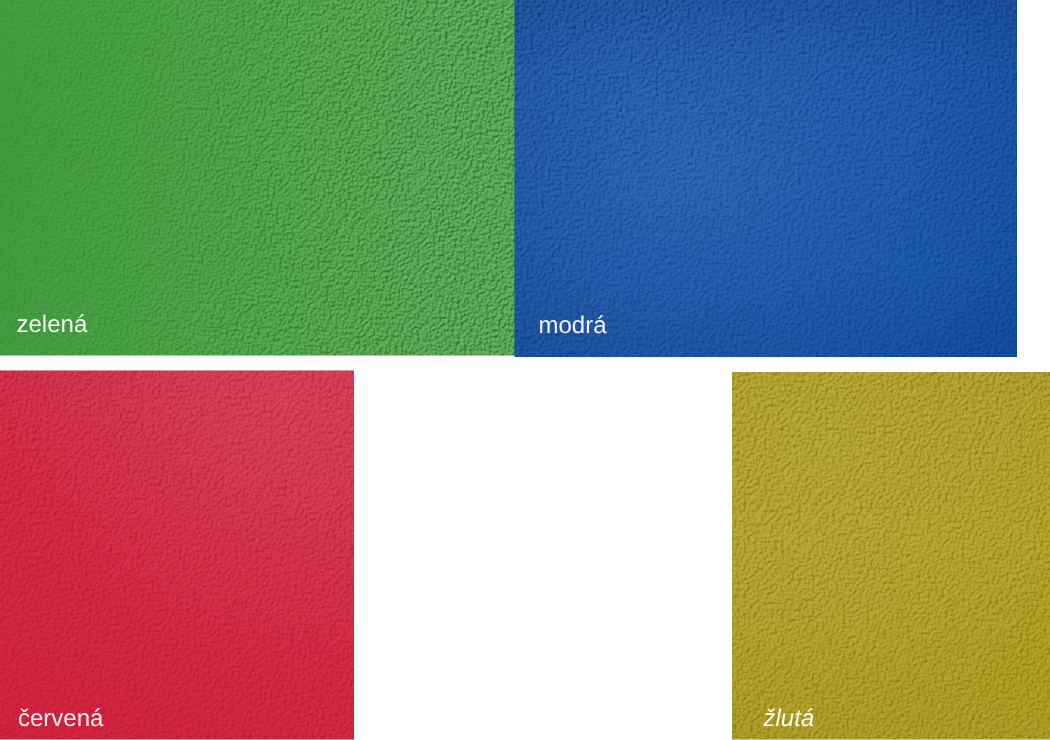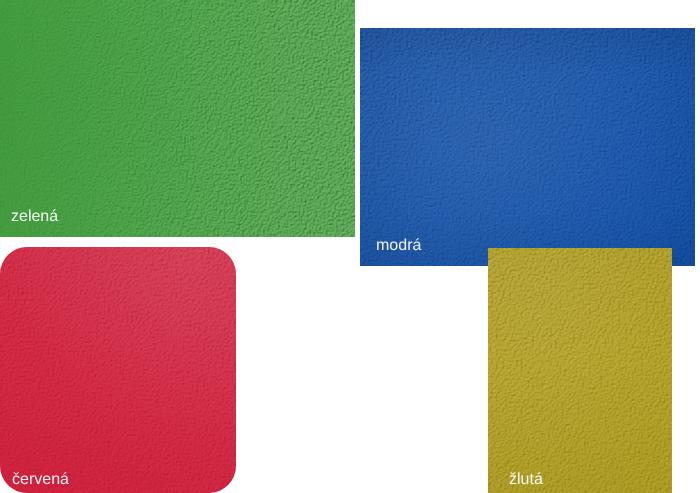--- a/index.html
+++ b/index.html
@@ -38,24 +38,24 @@
     opacity: 0.93;
     color: #ffffff;
     font-family: "Liberation Sans", sans-serif;
     font-size: 16px;
     line-height: 16px;
     white-space: nowrap;
   }
 
   
   #sw-green  { left: 0px;   top: 0px;   width: 355px; height: 237px; }
-  #sw-blue   { left: 360px; top: 0px;   width: 335px; height: 238px; margin-top: 28px; }
-  #sw-red    { left: 0px;   top: 247px; width: 236px; height: 246px; border-radius: 27px; }
+  #sw-blue   { left: 343px; top: 0px;   width: 335px; height: 238px; }
+  #sw-red    { left: 0px;   top: 247px; width: 236px; height: 246px; }
   #sw-orange { left: 246px; top: 248px; width: 233px; height: 245px; }
-  #sw-yellow { left: 488px; top: 248px; width: 184px; height: 245px; }
+  #sw-yellow { left: 488px; top: 248px; width: 212px; height: 245px; font-style: italic; }
 
   
   #sw-green  .label { left: 11px; top: 209px; }
   #sw-blue   .label { left: 16px; top: 210px; }
   #sw-red    .label { left: 12px; top: 225px; }
   #sw-orange .label { left: 16px; top: 224px; }
   #sw-yellow .label { left: 21px; top: 224px; }
 
   
   #sw-green .tex {

